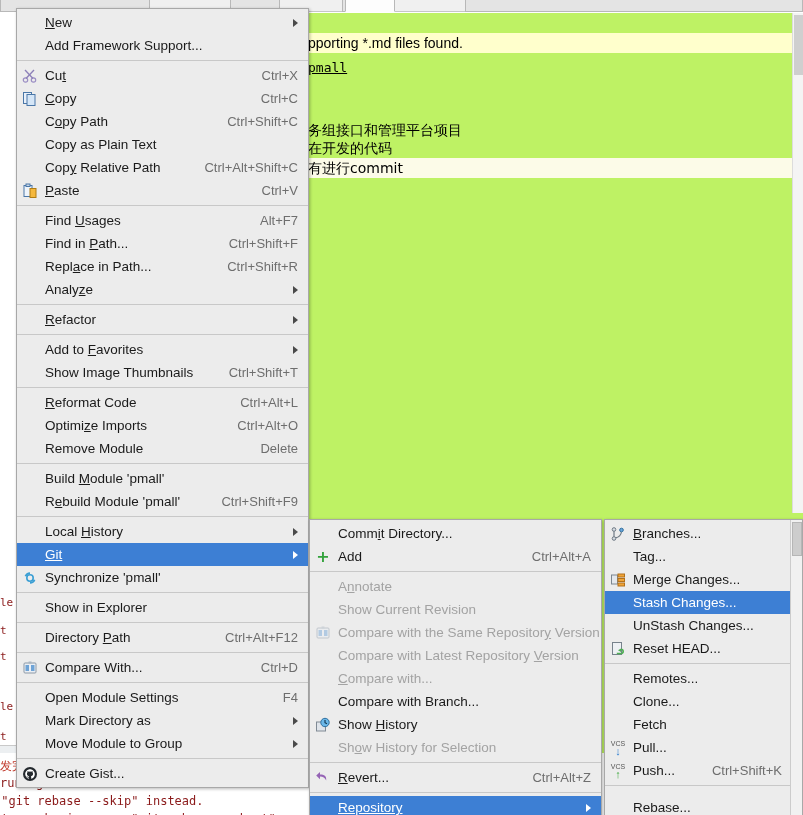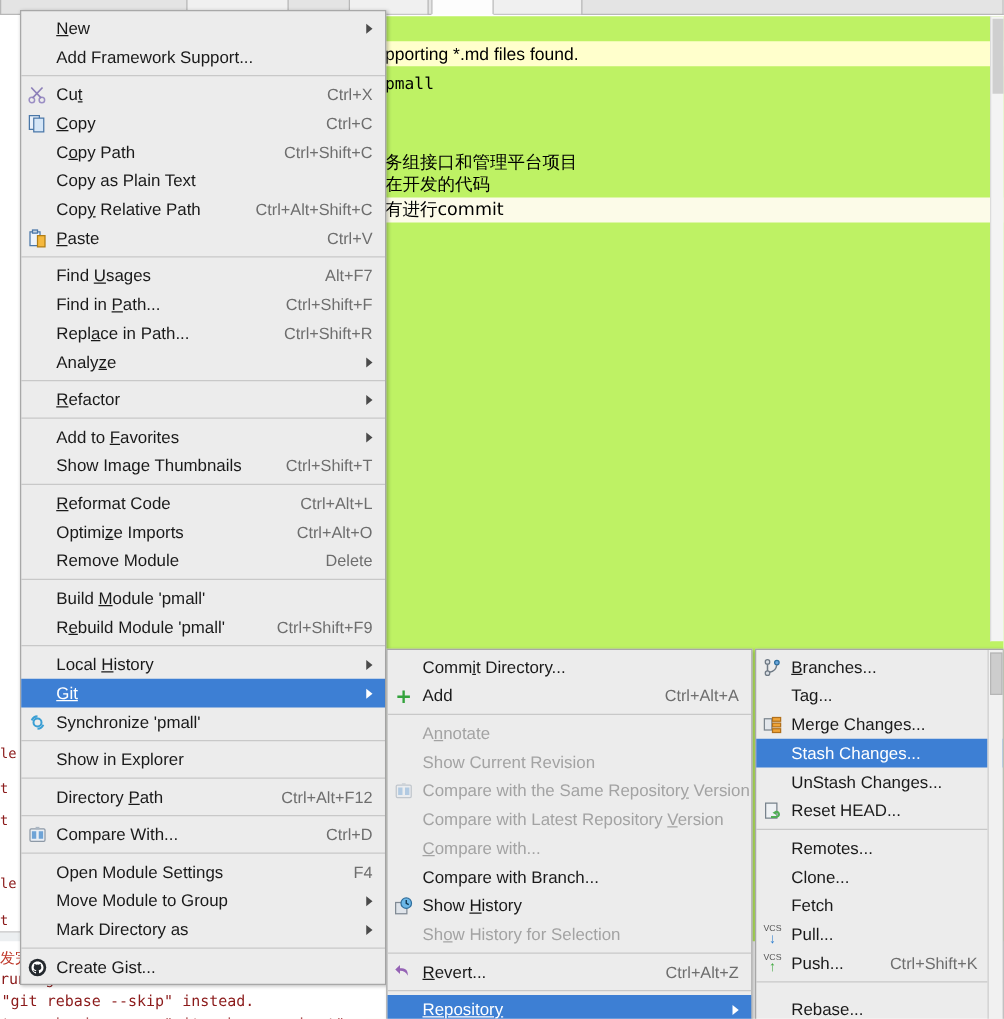--- a/index.html
+++ b/index.html
@@ -155,21 +155,21 @@
   <div class="tab-chip active" style="left:345px;width:50px;"></div>
   <div class="tab-chip" style="left:465px;width:338px;"></div>
 
   <div class="editor-area">
     <div class="gutter">
       <div class="gutter-arrow"></div>
     </div>
     <div id="editor-lines">
         <div class="hl-row" style="top: 20px;"></div>
         <div class="code-line sans" style="top: 20px; left: 15px;">pporting *.md files found.</div>
-        <div class="code-line " style="top: 45px; left: 15px;">pmall</div>
+        <div class="code-line " style="top: 45px; left: 15px; text-decoration: underline;">pmall</div>
         <div class="code-line cjk" style="top: 107px; left: 15px;">务组接口和管理平台项目</div>
         <div class="code-line cjk" style="top: 125px; left: 15px;">在开发的代码</div>
         <div class="hl-row soft" style="top: 145px;"></div>
         <div class="code-line cjk" style="top: 145px; left: 15px;">有进行commit</div>
       </div>
   </div>
 
   <div class="vscroll" style="left:792px;top:13px;height:500px;">
     <div class="thumb" style="top:2px;height:60px;"></div>
   </div>
@@ -333,25 +333,25 @@
         </span>
         <span class="label">Compare With...</span>
         <span class="accel">Ctrl+D</span>
       </div>
       <div class="sep"></div>
       <div class="mi">
         <span class="label">Open Module Settings</span>
         <span class="accel">F4</span>
       </div>
       <div class="mi">
+        <span class="label">Mark Directory as</span>
+        <span class="arrow"></span>
+      </div>
+      <div class="mi">
         <span class="label">Move Module to Group</span>
-        <span class="arrow"></span>
-      </div>
-      <div class="mi">
-        <span class="label">Mark Directory as</span>
         <span class="arrow"></span>
       </div>
       <div class="sep"></div>
       <div class="mi">
         <span class="ico">
           <svg width="16" height="16" viewBox="0 0 16 16">
             <circle cx="8" cy="8" r="7" fill="#24292e"></circle>
             <path d="M8 3.2c-2.6 0-4.8 2.2-4.8 4.9 0 2.1 1.4 3.9 3.3 4.6.24.05.33-.1.33-.23v-.9c-1.34.3-1.63-.6-1.63-.6-.22-.57-.54-.72-.54-.72-.44-.3.03-.3.03-.3.49.04.74.5.74.5.43.75 1.14.53 1.42.4.04-.31.17-.53.3-.65-1.07-.12-2.2-.54-2.2-2.4 0-.53.19-.96.49-1.3-.05-.12-.21-.62.05-1.3 0 0 .4-.13 1.32.5a4.5 4.5 0 0 1 2.4 0c.92-.63 1.32-.5 1.32-.5.26.68.1 1.18.05 1.3.3.34.49.77.49 1.3 0 1.87-1.13 2.28-2.21 2.4.18.15.33.45.33.9v1.34c0 .13.09.29.33.23a4.92 4.92 0 0 0 3.3-4.6c0-2.7-2.15-4.9-4.8-4.9z" fill="#ffffff"></path>
           </svg>
         </span>

